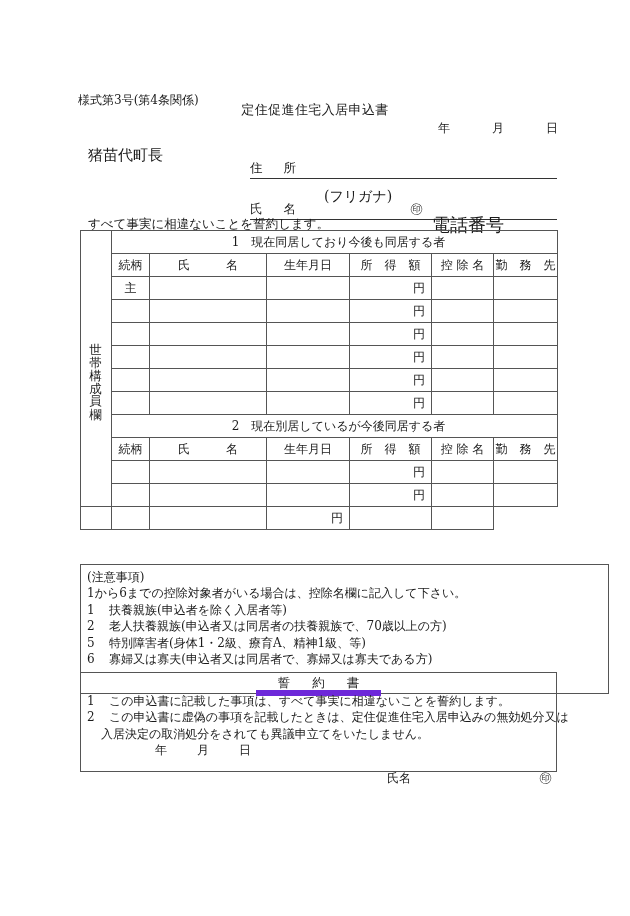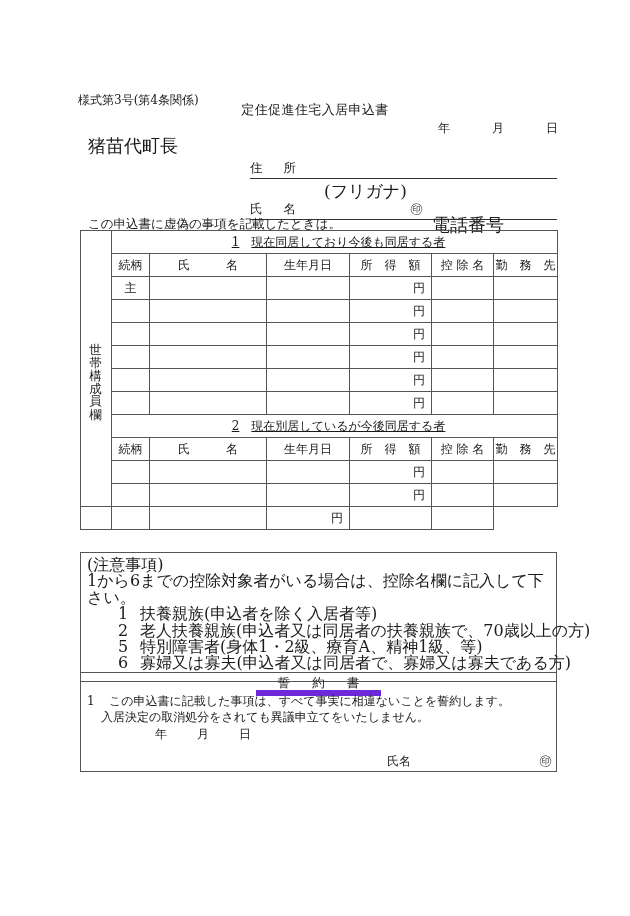--- a/index.html
+++ b/index.html
@@ -40,22 +40,22 @@
   .date-line-top {
     position: absolute;
     left: 438px; top: 120px;
     width: 120px;
     font-size: 12px;
     display: flex;
     justify-content: space-between;
   }
   .addressee {
     position: absolute;
-    left: 88px; top: 134px;
-    font-size: 18px;
+    left: 88px; top: 146px;
+    font-size: 15px;
   }
 
   
   .ident {
     position: absolute;
     left: 250px; top: 158px;
     width: 307px;
   }
   .ident-row {
     position: relative;
@@ -66,22 +66,22 @@
   .ident-row.no-rule { border-bottom: none; }
   .lbl-2 {
     position: absolute;
     left: 0; top: 2px;
     width: 46px;
     display: flex;
     justify-content: space-between;
   }
   .furigana {
     position: absolute;
-    left: 74px; top: 1px;
-    font-size: 17px;
+    left: 74px; top: 9px;
+    font-size: 14px;
   }
   .seal-inline {
     position: absolute;
     left: 160px; top: 1px;
     font-size: 13px;
   }
   .tel-lbl {
     position: absolute;
     left: 182px; top: 14px;
     font-size: 18px;
@@ -115,47 +115,46 @@
     text-orientation: upright;
     letter-spacing: 13px;
     font-size: 12.5px;
     line-height: 31px;
     padding-top: 6px !important;
   }
   .sec-head {
     text-align: left;
     padding-left: 8px !important;
     height: 24px;
-    text-decoration: underline;
   }
   .sec-head .num { margin-right: 12px; }
   .col-zoku  { width: 38px; }
   .col-name  { width: 117px; }
   .col-birth { width: 83px; }
   .col-inc   { width: 82px; }
   .col-ded   { width: 62px; }
   .col-work  { width: 64px; }
   .yen {
     text-align: right !important;
     padding-right: 6px !important;
   }
 
   
   .notes {
     position: absolute;
-    left: 80px; top: 552px;
-    width: 477px;
+    left: 80px; top: 564px;
+    width: 529px;
     height: 130px;
     border: 1px solid #555;
     box-sizing: border-box;
     padding: 4px 0 0 6px;
-    font-size: 16px;
+    font-size: 12px;
     line-height: 16.4px;
   }
-  .notes .n-item { white-space: nowrap; margin-left: 31px; }
+  .notes .n-item { white-space: nowrap; }
   .notes .n-item .n-num {
     display: inline-block;
     width: 22px;
   }
 
   
   .pledge {
     position: absolute;
     left: 80px; top: 672px;
     width: 477px;
@@ -232,21 +231,21 @@
     <div class="ident-row">
       <span class="lbl-2">
         <span>氏</span>
           <span>名</span>
       </span>
       <span class="seal-inline">㊞</span>
       <span class="tel-lbl">電話番号</span>
     </div>
   </div>
 
-  <div class="intro">この申込書に虚偽の事項を記載したときは。</div>
+  <div class="intro">すべて事実に相違ないことを誓約します。</div>
 
   <table class="household">
     <colgroup>
       <col style="width:31px">
       <col class="col-zoku">
         <col class="col-name">
         <col class="col-birth">
       <col class="col-inc">
         <col class="col-ded">
         <col class="col-work">
@@ -373,20 +372,23 @@
   </div>
 
   <div class="pledge">
     <div class="pledge-title">
       <span>誓約書</span>
     </div>
     <div class="pledge-body">
       <div class="p-item">
         <span class="p-num">1</span><span>この申込書に記載した事項は、すべて事実に相違ないことを誓約します。</span>
       </div>
+      <div class="p-item">
+        <span class="p-num">2</span><span>この申込書に虚偽の事項を記載したときは、定住促進住宅入居申込みの無効処分又は</span>
+      </div>
       <div class="p-cont">入居決定の取消処分をされても異議申立てをいたしません。</div>
       <div class="pledge-date">
         <span>年</span>
         <span>月</span>
         <span>日</span>
       </div>
       <div class="pledge-sign">
         <span class="sname">氏名</span>
         <span class="sseal">㊞</span>
       </div>

